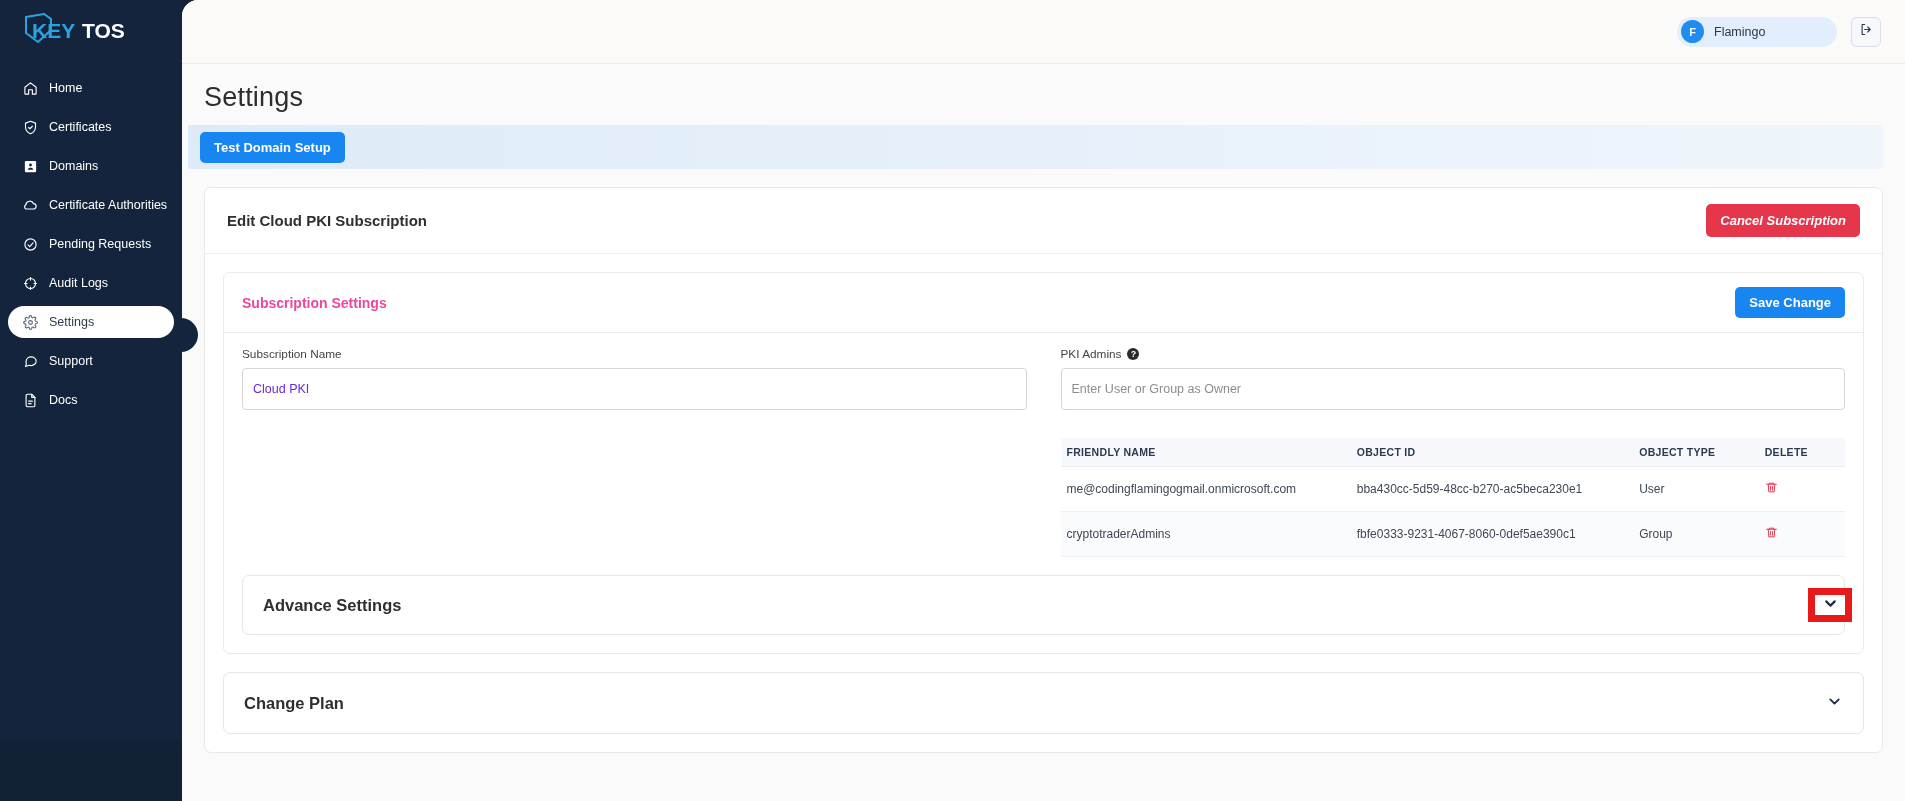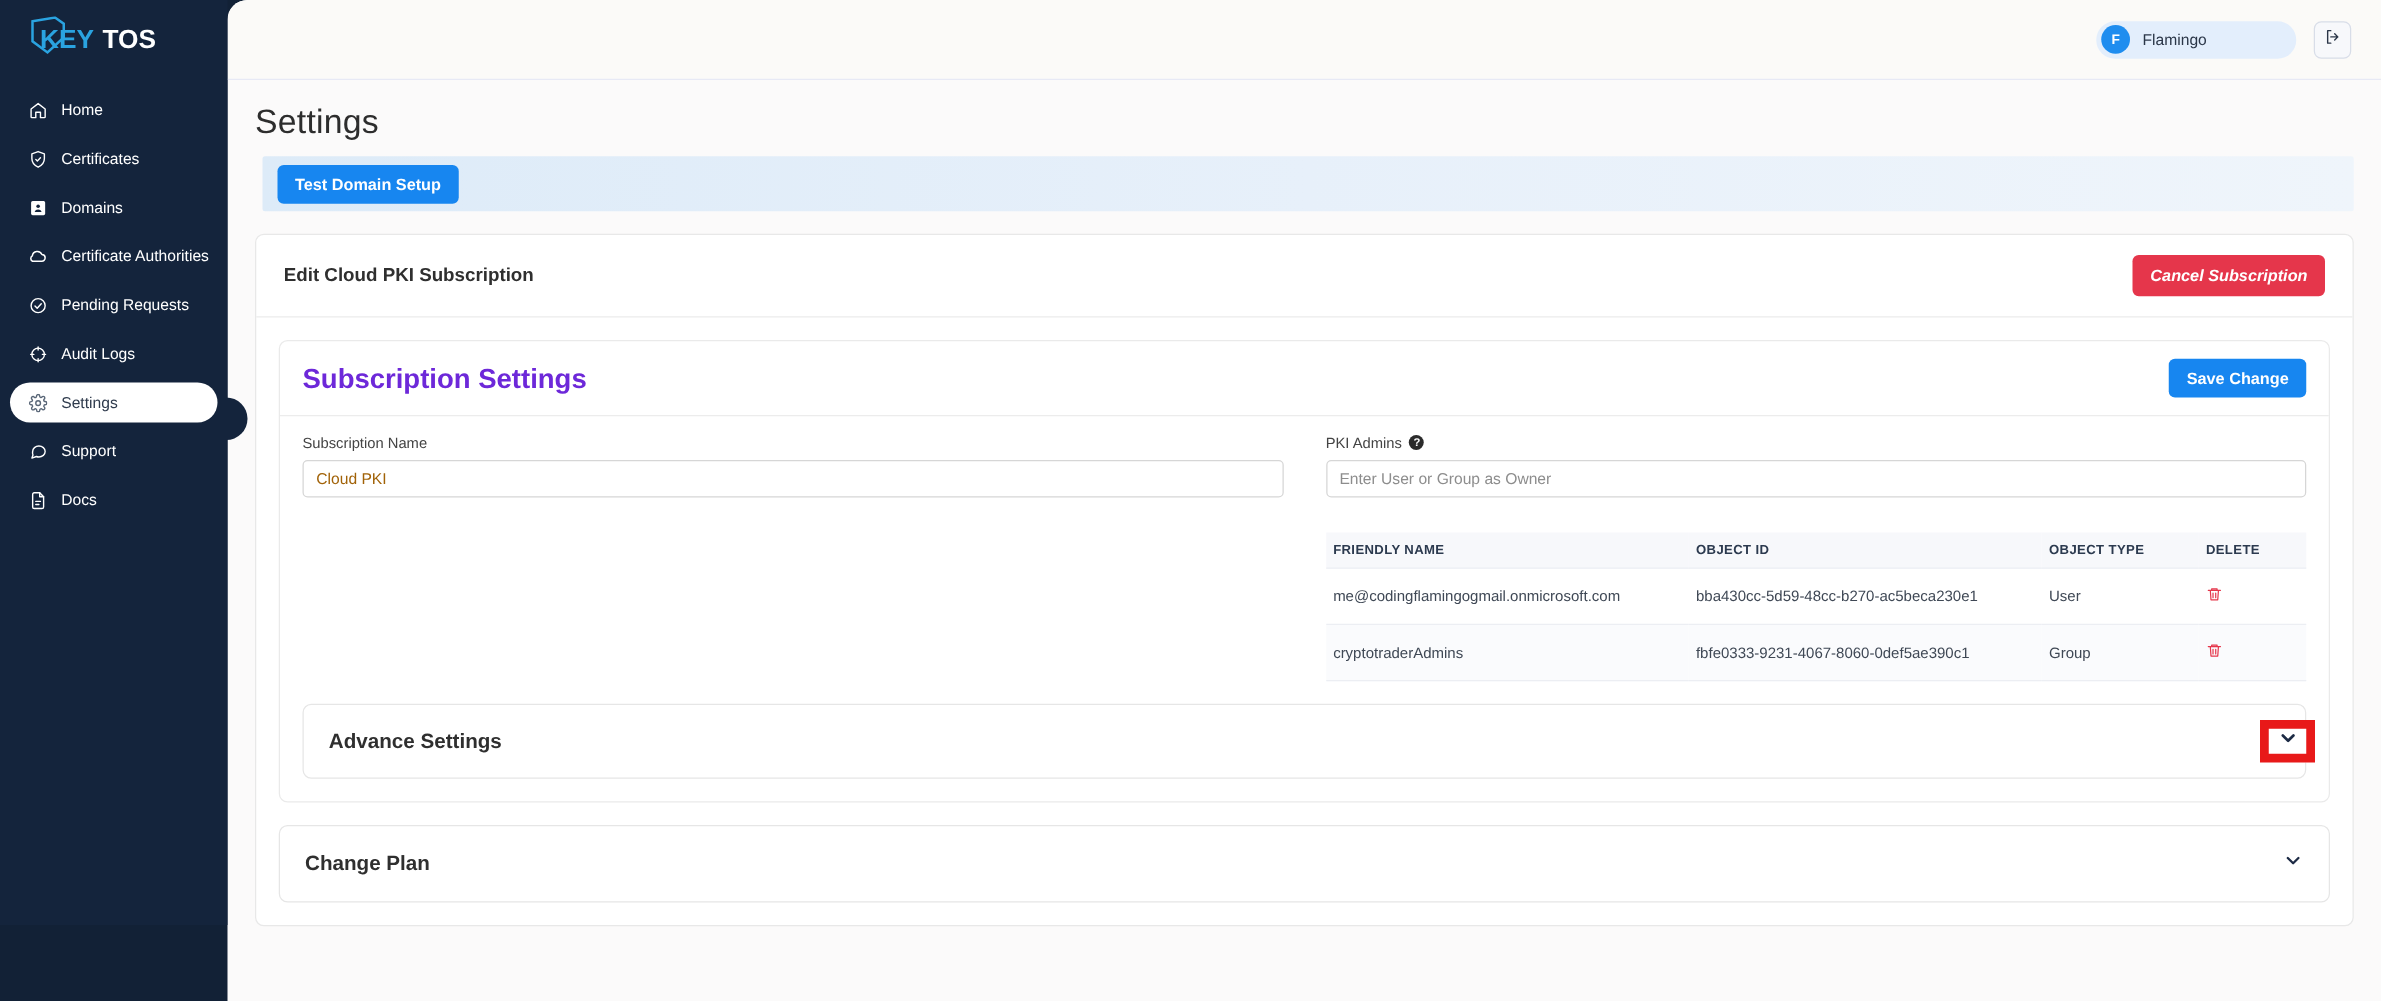--- a/index.html
+++ b/index.html
@@ -92,21 +92,21 @@
   }
 
   .content { padding: 0 0 0 0; }
   .page-title {
     font-size: 27px; color: #2d2d2d; font-weight: 400;
     padding: 18px 0 12px 22px;
     letter-spacing: .2px;
   }
 
   .notice-bar {
-    margin: 0 22px 0 28px;
+    margin: 0 22px 0 6px;
     background: linear-gradient(90deg,#ddebf8 0%, #e7f0fa 50%, #eff5fb 100%);
     height: 44px; display: flex; align-items: center;
     padding-left: 12px;
     border-radius: 2px;
   }
   .btn-blue {
     background: #1786f0; color: #fff; border: none;
     border-radius: 5px; font-size: 13px; font-weight: bold;
     padding: 8px 14px; cursor: pointer;
     font-family: "Liberation Sans", sans-serif;
@@ -139,40 +139,40 @@
     margin: 18px 18px 0 18px;
     border: 1px solid #eaeaea;
     border-radius: 7px;
     background: #fff;
   }
   .inner-head {
     display: flex; align-items: center; justify-content: space-between;
     padding: 14px 18px;
     border-bottom: 1px solid #ececec;
   }
-  .inner-head h3 { font-size: 22px; font-weight: bold; color: #6d28d9; }
+  .inner-head h3 { font-size: 14px; font-weight: bold; color: #ec4899; }
 
   .form-grid {
     display: flex; padding: 14px 18px 0 18px; gap: 34px;
   }
   .col { flex: 1; min-width: 0; }
   .field-label {
     font-size: 11.8px; color: #444; margin-bottom: 7px;
     display: flex; align-items: center; gap: 6px;
   }
   .help-icon {
     width: 12px; height: 12px; border-radius: 50%;
     background: #2b2b2b; color: #fff;
     font-size: 9px; line-height: 12px; text-align: center;
     font-weight: bold; cursor: pointer;
   }
   .text-input {
-    width: 100%; height: 30px;
+    width: 100%; height: 42px;
     border: 1px solid #d6d6d6; border-radius: 4px;
-    padding: 0 10px; font-size: 12.5px; color: #a16207;
+    padding: 0 10px; font-size: 12.5px; color: #6d28d9;
     font-family: "Liberation Sans", sans-serif;
     background: #fff; outline: none;
   }
   .text-input::placeholder { color: #8d8d8d; }
 
   table.admins { width: 100%; border-collapse: collapse; margin-top: 28px; }
   table.admins th {
     text-align: left; font-size: 10.5px; color: #2c3a4f;
     font-weight: bold; letter-spacing: .3px;
     background: #f7f8fb;

